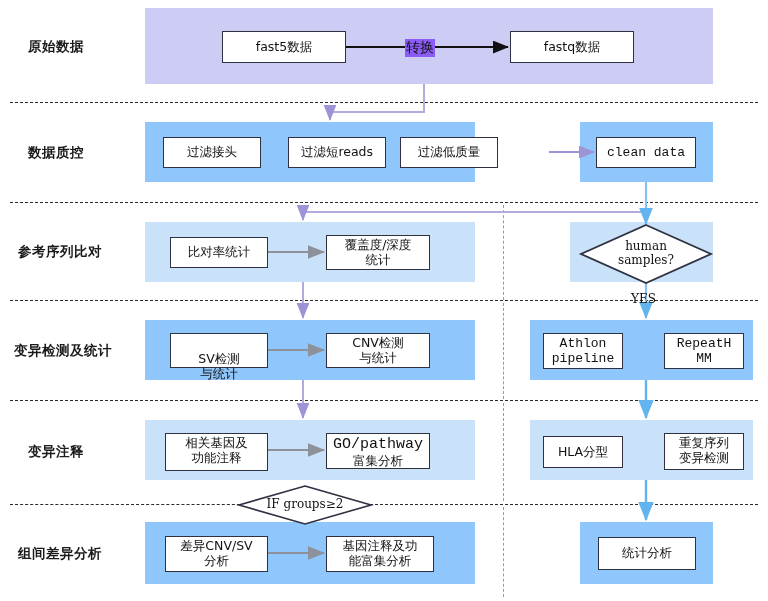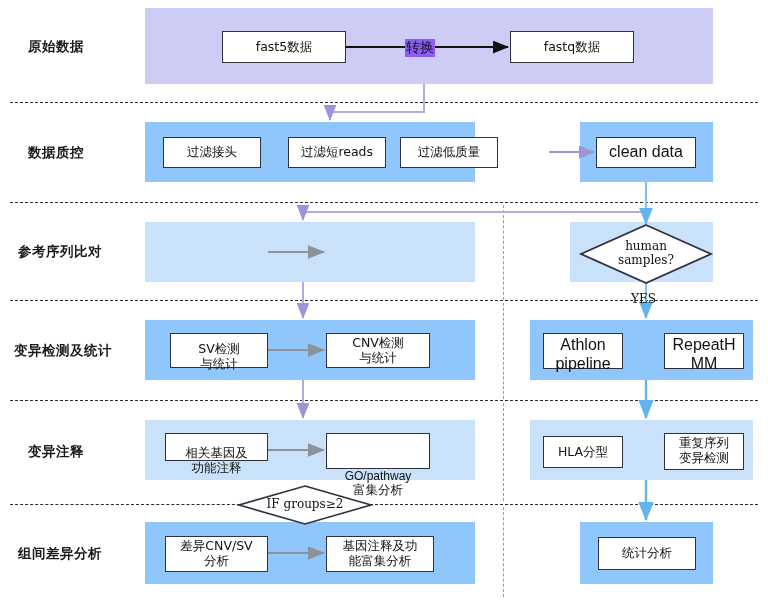--- a/index.html
+++ b/index.html
@@ -54,22 +54,22 @@
   .node {
     position: absolute;
     box-sizing: border-box;
     background: #ffffff;
     border: 1.6px solid #2e3140;
     display: flex;
     align-items: center;
     justify-content: center;
     text-align: center;
     color: #111111;
-    font-family: Liberation Sans, sans-serif;
-    font-size: 16px;
+    font-family: Liberation Mono, monospace;
+    font-size: 13px;
     line-height: 1.18;
     padding: 1px 2px;
     box-shadow: 0 0 0 0 transparent;
   }
   .node.cjk {
     font-family: "DejaVu Sans", sans-serif;
     font-size: 12.5px;
   }
   .node .ln { display: block; }
 
@@ -213,36 +213,43 @@
   <div class="node cjk" style="left:288px; top:137px; width:98px; height:31px;">
     <span class="ln">过滤短reads</span>
   </div>
   <div class="node cjk" style="left:400px; top:137px; width:98px; height:31px;">
     <span class="ln">过滤低质量</span>
   </div>
   <div class="node" style="left:596px; top:137px; width:100px; height:31px;">
     <span class="ln">clean data</span>
   </div>
 
-
-  <div class="node cjk" style="left:170px; top:333px; width:98px; height:35px; display:block; padding-top:8px;">
+  <div class="node cjk" style="left:170px; top:237px; width:98px; height:31px;">
+    <span class="ln">比对率统计</span>
+  </div>
+  <div class="node cjk" style="left:326px; top:235px; width:104px; height:35px; display:block; padding-top:2px;">
+    <span class="ln">覆盖度/深度</span>
+    <span class="ln">统计</span>
+  </div>
+
+  <div class="node cjk" style="left:170px; top:333px; width:98px; height:35px; display:block; padding-top:18px;">
     <span class="ln">SV检测</span>
     <span class="ln">与统计</span>
   </div>
   <div class="node cjk" style="left:326px; top:333px; width:104px; height:35px; display:block; padding-top:2px;">
     <span class="ln">CNV检测</span>
     <span class="ln">与统计</span>
   </div>
 
-  <div class="node cjk" style="left:165px; top:433px; width:103px; height:28px; display:block; padding-top:12px;">
+  <div class="node cjk" style="left:165px; top:433px; width:103px; height:38px; display:block; padding-top:2px;">
     <span class="ln">相关基因及</span>
     <span class="ln">功能注释</span>
   </div>
   <div class="node cjk" style="left:326px; top:433px; width:104px; height:36px; display:block; padding-top:2px;">
-    <span class="ln" style="font-family:Liberation Sans, sans-serif;font-size:12px;margin-top:33px;">GO/pathway</span>
+    <span class="ln" style="font-family:Liberation Mono, monospace;font-size:15px;">GO/pathway</span>
     <span class="ln">富集分析</span>
   </div>
 
   <div class="node cjk" style="left:165px; top:536px; width:103px; height:36px; display:block; padding-top:2px;">
     <span class="ln">差异CNV/SV</span>
     <span class="ln">分析</span>
   </div>
   <div class="node" style="left:543px; top:333px; width:80px; height:36px; display:block; padding-top:2px;">
     <span class="ln">Athlon</span>
     <span class="ln">pipeline</span>

